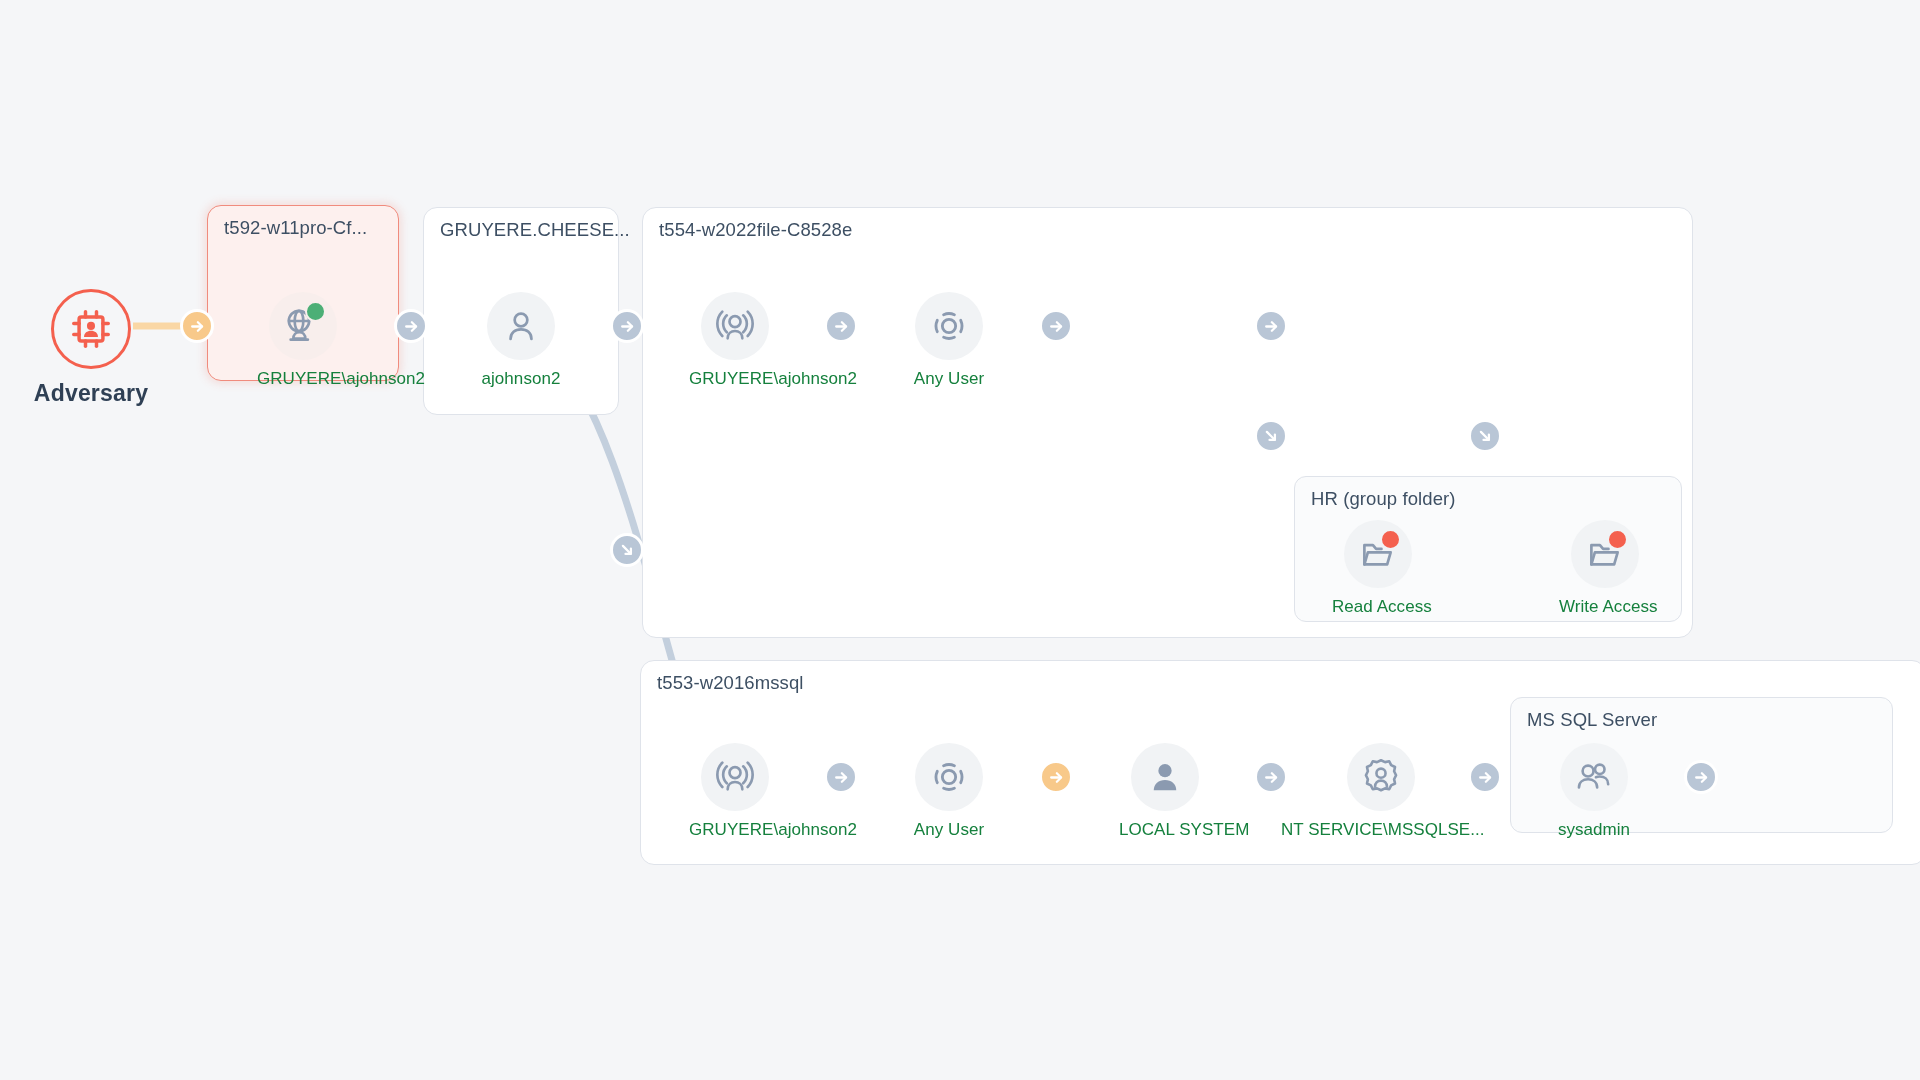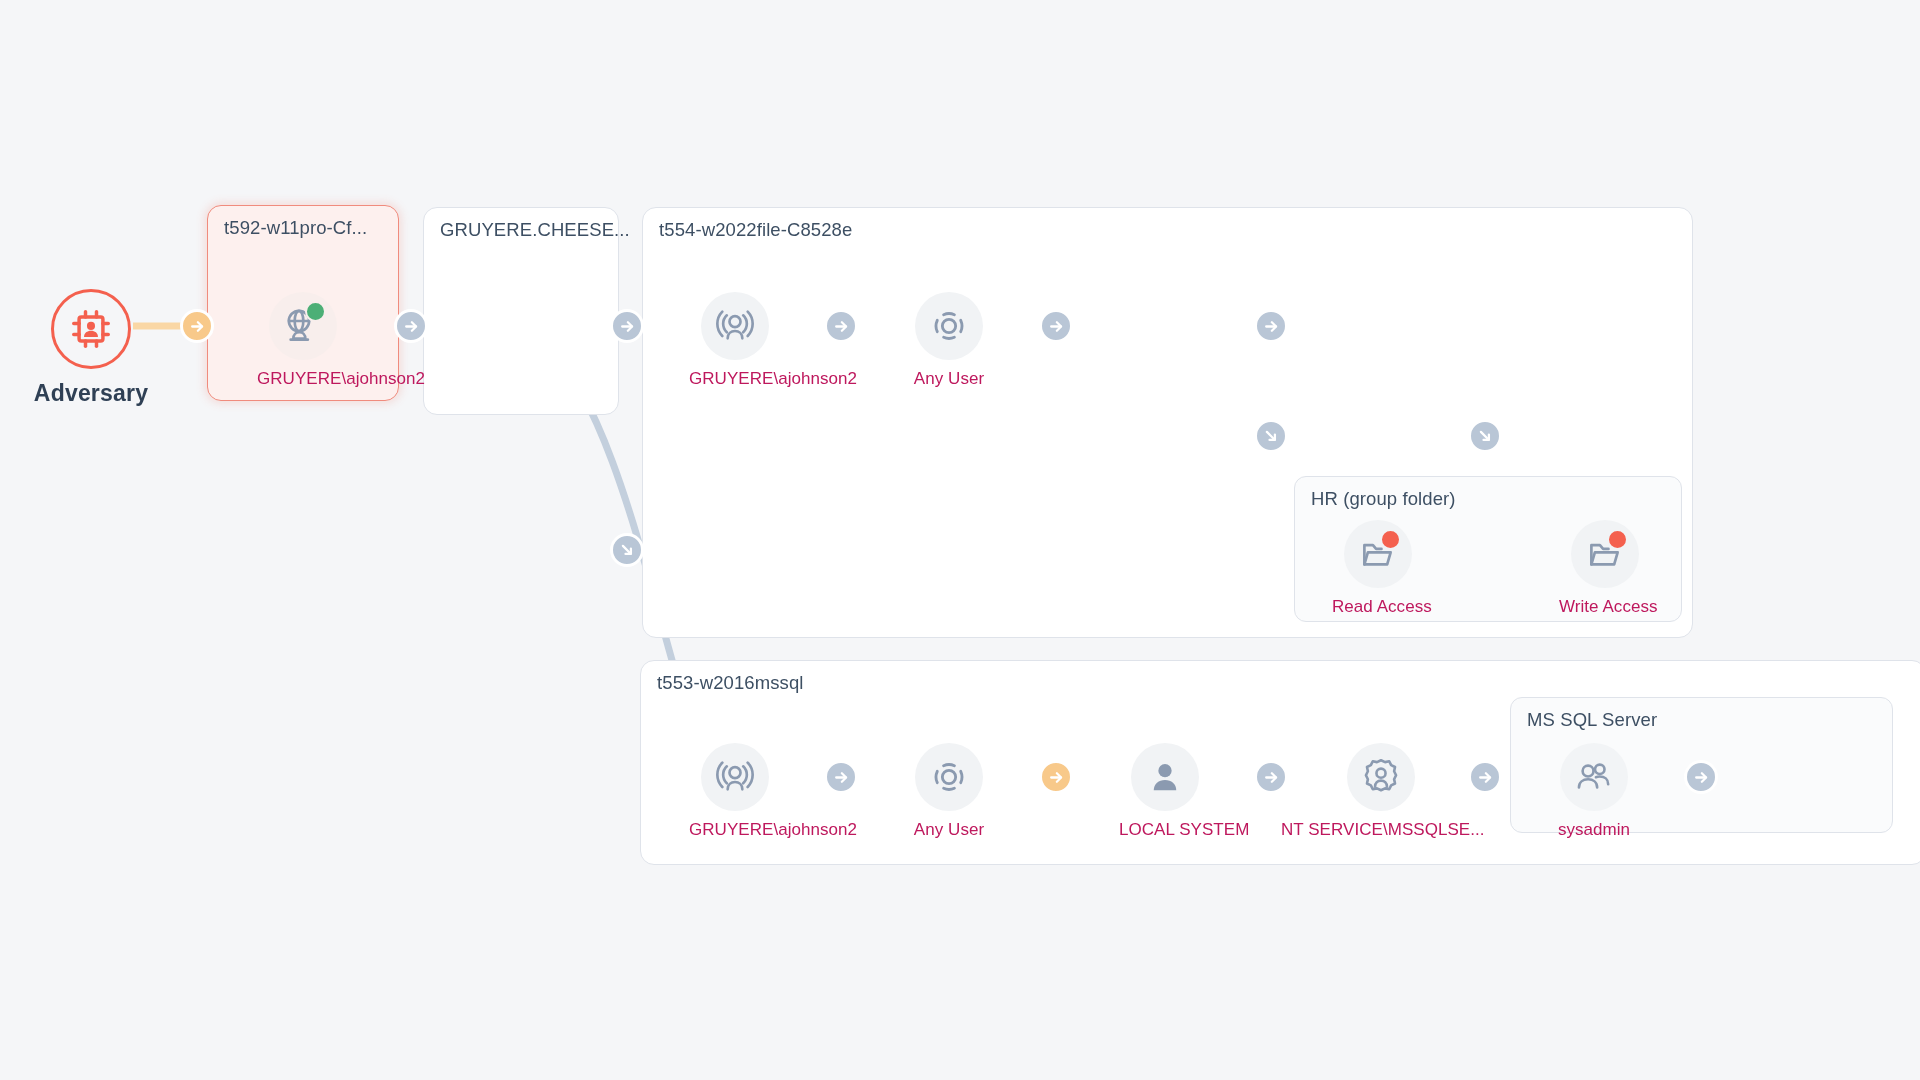--- a/index.html
+++ b/index.html
@@ -54,21 +54,21 @@
     width:68px;height:68px;
     margin:0 auto;
     border-radius:50%;
     background:#f1f3f5;
     display:flex;align-items:center;justify-content:center;
   }
   .node.on-white .disc{background:#f2f4f6;}
   .node .label{
     margin-top:9px;
     font-size:17px;
-    color:#be185d;
+    color:#15803d;
     white-space:nowrap;
     letter-spacing:.05px;
   }
   .node svg{display:block;}
   .badge{
     position:absolute;
     width:17px;height:17px;border-radius:50%;
     right:11px;top:9px;
     border:2.5px solid #f1f3f5;
     box-sizing:content-box;
@@ -133,21 +133,21 @@
 
     <path d="M 545 340 C 620 420 650 600 700 755" fill="none" stroke="#c3cfdd" stroke-width="7"></path>
 
     <line x1="770" y1="777" x2="920" y2="777" stroke="#c3cfdd" stroke-width="7"></line>
     <line x1="985" y1="777" x2="1135" y2="777" stroke="#fad7a5" stroke-width="7"></line>
     <line x1="1200" y1="777" x2="1345" y2="777" stroke="#c3cfdd" stroke-width="7"></line>
     <line x1="1410" y1="777" x2="1560" y2="777" stroke="#c3cfdd" stroke-width="7"></line>
     <line x1="1625" y1="777" x2="1775" y2="777" stroke="#c3cfdd" stroke-width="7"></line>
   </svg>
 
-  <div class="panel danger" style="left:207px;top:205px;width:192px;height:196px;">
+  <div class="panel danger" style="left:207px;top:205px;width:192px;height:176px;">
     <div class="panel-title">t592-w11pro-Cf...</div>
   </div>
 
   <div class="panel" style="left:423px;top:207px;width:196px;height:208px;">
     <div class="panel-title">GRUYERE.CHEESE...</div>
   </div>
 
   <div class="panel" style="left:642px;top:207px;width:1051px;height:431px;">
     <div class="panel-title">t554-w2022file-C8528e</div>
 
@@ -190,20 +190,29 @@
         <ellipse cx="9.6" cy="9" rx="2.6" ry="6.1"></ellipse>
         <line x1="3.6" y1="9" x2="15.6" y2="9"></line>
         <path d="M6.2 19.6c0-2.4 1.6-3.9 3.6-3.9s3.6 1.5 3.6 3.9z"></path>
         <line x1="4.6" y1="20.2" x2="14.9" y2="20.2"></line>
       </svg>
       <span class="badge green" style="border-color:#f8eeec;"></span>
     </div>
     <div class="label">GRUYERE\ajohnson2</div>
   </div>
 
+  <div class="node" style="left:475px;top:292px;">
+    <div class="disc">
+      <svg width="38" height="38" viewBox="0 0 24 24" fill="none" stroke="#8b9ab0" stroke-width="1.7" stroke-linecap="round">
+        <circle cx="12" cy="8.2" r="4"></circle>
+        <path d="M5.4 20.2c0-3.9 2.9-6.1 6.6-6.1s6.6 2.2 6.6 6.1"></path>
+      </svg>
+    </div>
+    <div class="label">ajohnson2</div>
+  </div>
 
   <div class="node" style="left:689px;top:292px;">
     <div class="disc">
       <svg width="40" height="40" viewBox="0 0 24 24" fill="none" stroke="#8b9ab0" stroke-width="1.6" stroke-linecap="round">
         <circle cx="12" cy="9.4" r="3.3"></circle>
         <path d="M7.6 19.4c0-2.8 2-4.4 4.4-4.4s4.4 1.6 4.4 4.4"></path>
         <path d="M7.1 5.6a7 7 0 0 0 0 10.2"></path>
         <path d="M16.9 5.6a7 7 0 0 1 0 10.2"></path>
         <path d="M4.4 3.4a10.4 10.4 0 0 0 0 14.6"></path>
         <path d="M19.6 3.4a10.4 10.4 0 0 1 0 14.6"></path>

